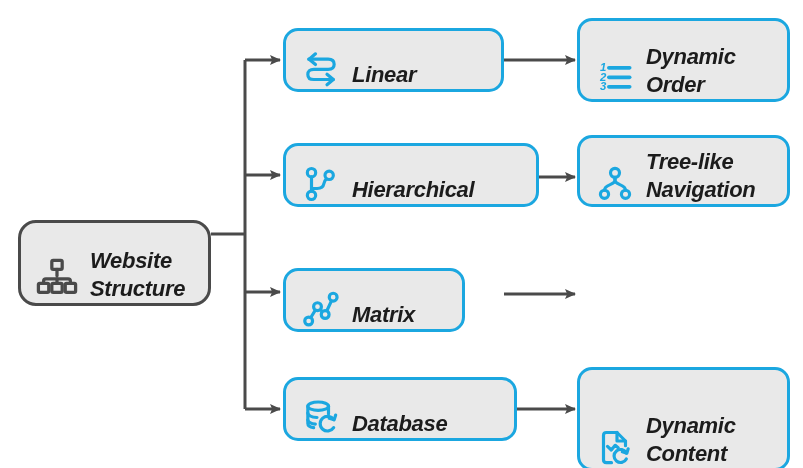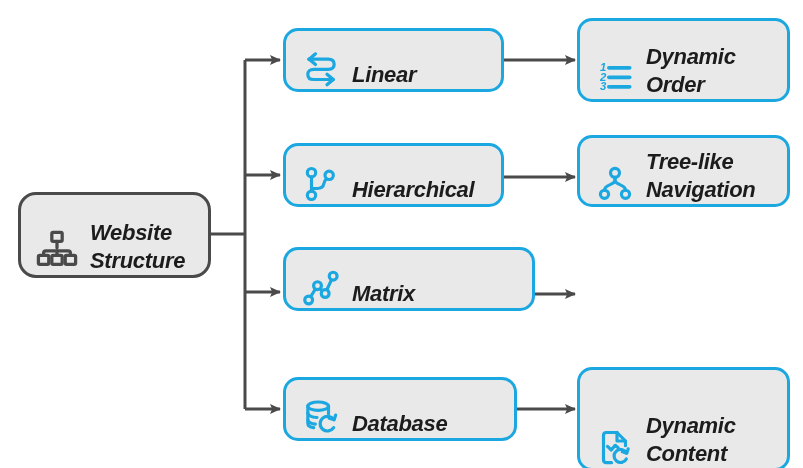--- a/index.html
+++ b/index.html
@@ -14,21 +14,21 @@
     font-family:"Liberation Sans","DejaVu Sans",sans-serif;
   }
   .connectors{position:absolute;left:0;top:0;z-index:0;}
   .cline{stroke:var(--dark);stroke-width:3;fill:none;}
   .ah{fill:var(--dark);stroke:none;}
   .node{
     position:absolute;z-index:1;display:flex;align-items:flex-end;gap:11px;
     padding:0 8px 0 15px;box-sizing:border-box;
     background:var(--node-fill);border:3px solid var(--accent);border-radius:15px;font-style:italic;
   }
-  .node.root{border-color:var(--dark);border-radius:18px;padding-left:13px;gap:10px;}
+  .node.root{border-color:var(--dark);border-radius:18px;padding-left:13px;gap:10px;margin-top:28px;}
   .label{
     font-size:22px;font-weight:600;color:var(--text);
     line-height:1.28;letter-spacing:-0.3px;
   }
   svg.icon{flex:0 0 auto;}
   .icon .s{fill:none;stroke:var(--accent);stroke-width:1.9;stroke-linecap:round;stroke-linejoin:round;}
   .icon.dark .s{stroke:var(--dark);stroke-width:1.7;}
   .icon .thick{stroke-width:2.2;}
   .icon .mask{fill:var(--node-fill);}
   .icon .glyph{fill:var(--accent);stroke:none;font-family:"Liberation Sans","DejaVu Sans",sans-serif;font-size:6.8px;font-weight:bold;}
@@ -71,32 +71,32 @@
 
   <div class="node" style="left:283px;top:28px;width:221px;height:64px">
     <svg class="icon" width="40" height="40" viewBox="0 0 24 24">
       <path class="s" d="M4.6 6.1 H16.3 Q19.9 6.1 19.9 9.15 Q19.9 12.2 16.3 12.2 H7.7 Q4.1 12.2 4.1 15.25 Q4.1 18.3 7.7 18.3 H19.4"></path>
       <path class="s" d="M8.7 2.9 L4.9 6.1 L8.7 9.3"></path>
       <path class="s" d="M15.6 15.1 L19.4 18.3 L15.6 21.5"></path>
     </svg>
     <span class="label">Linear</span>
   </div>
 
-  <div class="node" style="left:283px;top:143px;width:221px;height:64px">
+  <div class="node" style="left:283px;top:143px;width:256px;height:64px">
     <svg class="icon" width="40" height="40" viewBox="0 0 24 24">
       <path class="s" d="M6.3 7.7 V16.3"></path>
       <path class="s" d="M6.3 14.7 H9.7 Q13.2 14.7 13.7 11.9 Q14.1 9.9 15.2 9.0"></path>
       <circle class="s" cx="6.3" cy="5.2" r="2.5"></circle>
       <circle class="s" cx="16.9" cy="6.8" r="2.5"></circle>
       <circle class="s" cx="6.3" cy="18.8" r="2.5"></circle>
     </svg>
     <span class="label">Hierarchical</span>
   </div>
 
-  <div class="node" style="left:283px;top:247px;width:252px;height:64px">
+  <div class="node" style="left:283px;top:268px;width:182px;height:64px">
     <svg class="icon" width="40" height="40" viewBox="0 0 24 24">
       <path class="s" d="M4.6 19.2 L9.9 10.6 L14.5 15.3 L19.3 4.9"></path>
       <circle class="s mask" cx="4.6" cy="19.2" r="2.35"></circle>
       <circle class="s mask" cx="9.9" cy="10.6" r="2.35"></circle>
       <circle class="s mask" cx="14.5" cy="15.3" r="2.35"></circle>
       <circle class="s mask" cx="19.3" cy="4.9" r="2.35"></circle>
     </svg>
     <span class="label">Matrix</span>
   </div>
 

